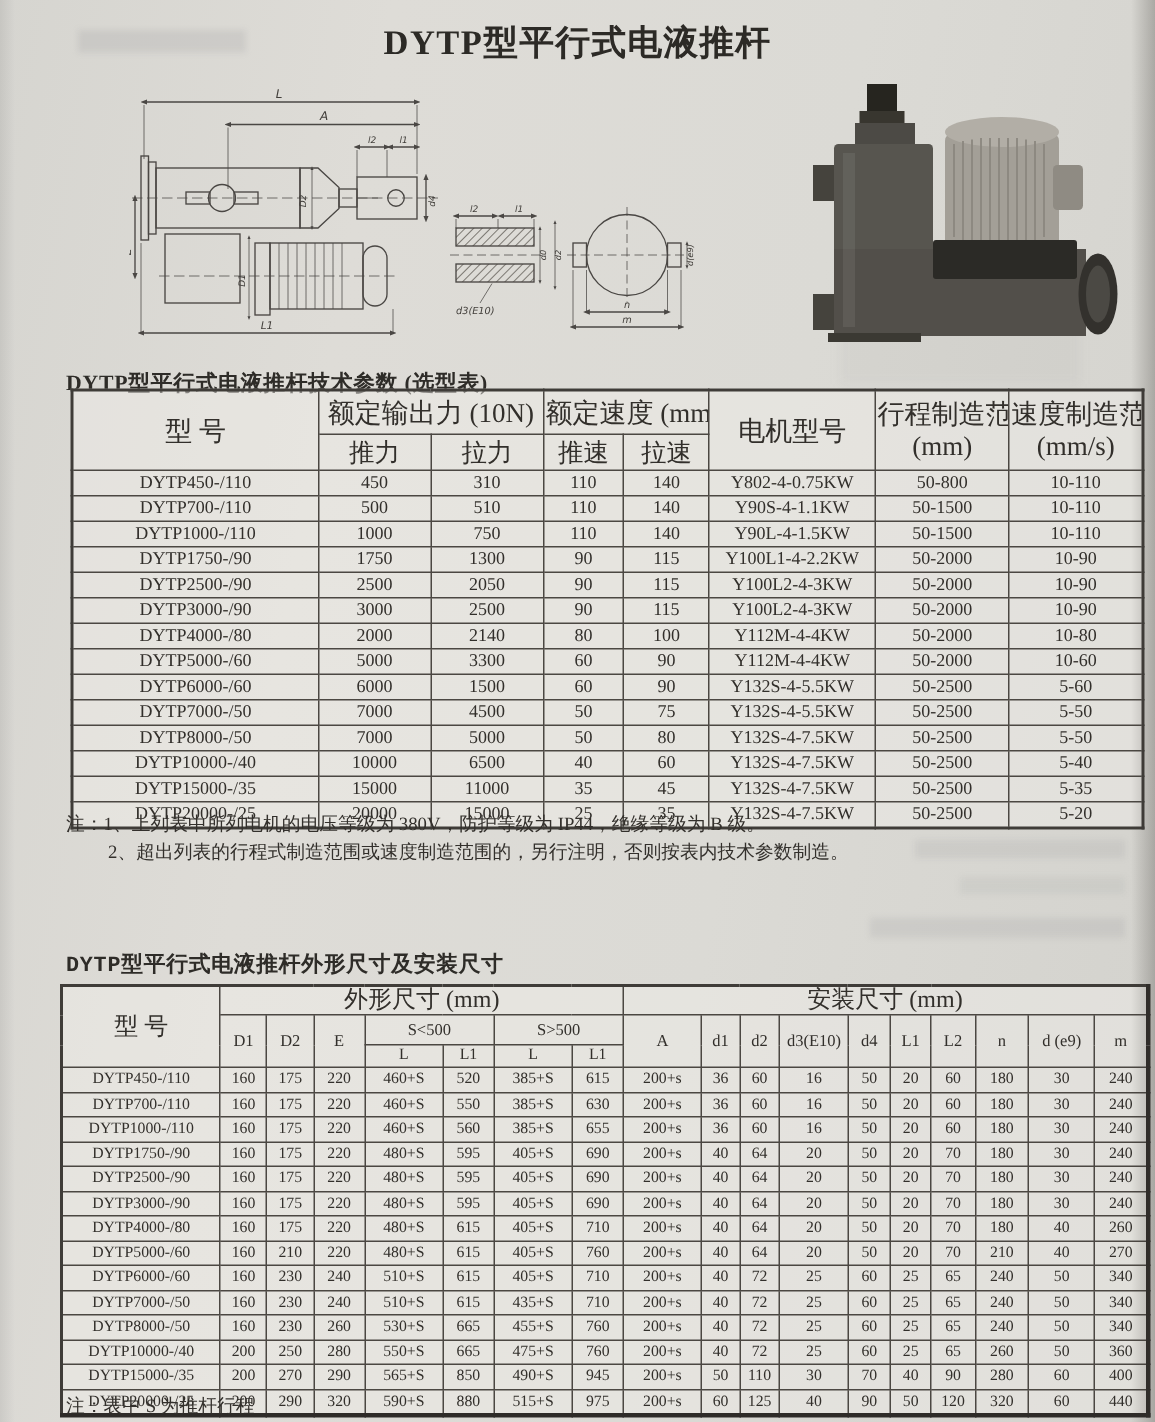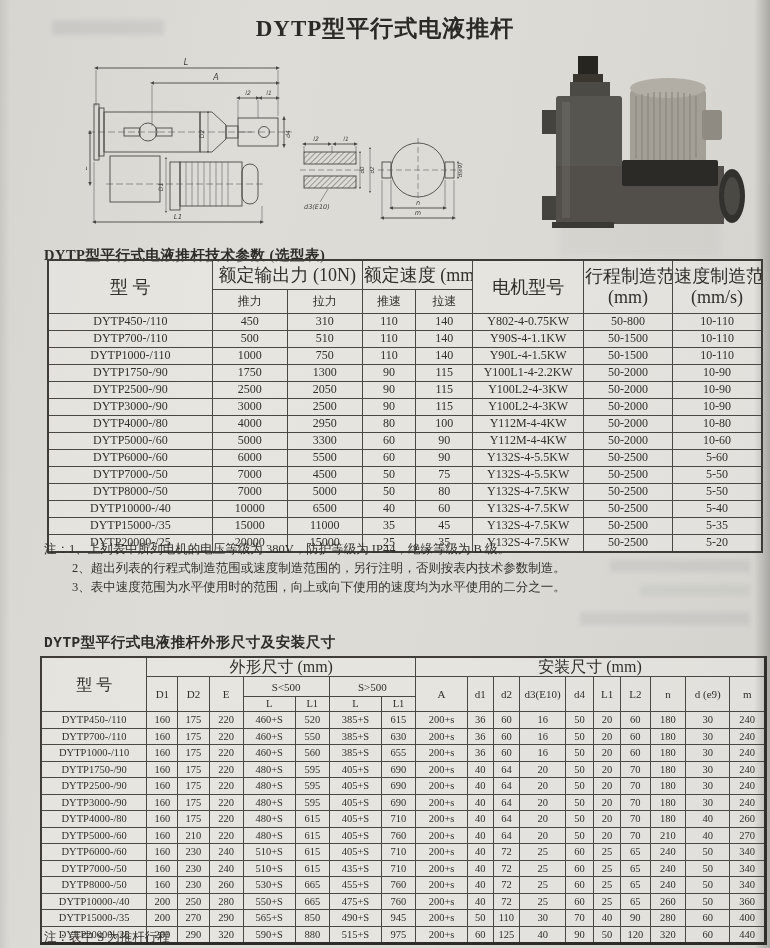--- a/index.html
+++ b/index.html
@@ -20,21 +20,21 @@
   .h2{top:633px;font-family:Liberation Mono, monospace;}
   svg text{fill:#413e3a;font-family:"DejaVu Sans","Liberation Sans",sans-serif;}
   .drawing{position:absolute;left:86px;top:56px;}
   .photo{position:absolute;left:518px;top:48px;}
   table{border-collapse:collapse;table-layout:fixed;background:rgba(241,240,235,0.45);}
   th,td{border:1px solid #4b4742;text-align:center;vertical-align:middle;
     padding:0 1px;overflow:hidden;white-space:nowrap;font-weight:normal;line-height:1.15;}
   .t1wrap{position:absolute;left:47px;top:259px;}
   .t1{width:716px;border:2px solid #3f3c38;font-size:12px;}
   .t1 thead tr:first-child th{height:28px;font-size:18px;}
-  .t1 thead tr:last-child th{height:23px;font-size:12px;margin-left:22px;}
+  .t1 thead tr:last-child th{height:23px;font-size:17px;margin-left:22px;}
   .t1 td{height:16px;}
   .t2wrap{position:absolute;left:40px;top:656px;}
   .t2{width:727px;border:2px solid #3f3c38;border-right:3px solid #2e2b28;border-bottom:3px solid #2e2b28;font-size:10.5px;}
   .t2 thead tr:nth-child(1) th{height:16px;font-size:16px;}
   .t2 thead tr:nth-child(2) th{height:19px;font-size:11px;}
   .t2 thead tr:nth-child(3) th{height:14px;font-size:10.5px;}
   .t2 td{height:15.5px;}
   .hl{display:block;}
   .notes{position:absolute;left:44px;top:540px;width:714px;font-size:12.5px;line-height:19px;color:#33302c;}
   .note-line{white-space:nowrap;}
@@ -304,42 +304,42 @@
             <td>3000</td>
             <td>2500</td>
             <td>90</td>
             <td>115</td>
             <td>Y100L2-4-3KW</td>
             <td>50-2000</td>
             <td>10-90</td>
           </tr>
           <tr>
             <td>DYTP4000-/80</td>
-            <td>4000</td>
-            <td>2950</td>
+            <td>2000</td>
+            <td>2140</td>
             <td>80</td>
             <td>100</td>
             <td>Y112M-4-4KW</td>
             <td>50-2000</td>
             <td>10-80</td>
           </tr>
           <tr>
             <td>DYTP5000-/60</td>
             <td>5000</td>
             <td>3300</td>
             <td>60</td>
             <td>90</td>
             <td>Y112M-4-4KW</td>
             <td>50-2000</td>
             <td>10-60</td>
           </tr>
           <tr>
             <td>DYTP6000-/60</td>
             <td>6000</td>
-            <td>5500</td>
+            <td>1500</td>
             <td>60</td>
             <td>90</td>
             <td>Y132S-4-5.5KW</td>
             <td>50-2500</td>
             <td>5-60</td>
           </tr>
           <tr>
             <td>DYTP7000-/50</td>
             <td>7000</td>
             <td>4500</td>
@@ -389,21 +389,20 @@
             <td>50-2500</td>
             <td>5-20</td>
           </tr>
         </tbody>
     </table>
   </div>
 
   <div class="notes">
     <div class="note-line"><span>注：</span><span>1、上列表中所列电机的电压等级为 380V，防护等级为 IP44，绝缘等级为 B 级。</span></div>
     <div class="note-line note-indent">2、超出列表的行程式制造范围或速度制造范围的，另行注明，否则按表内技术参数制造。</div>
-    <div class="note-line note-indent">3、表中速度范围为水平使用时的范围，向上或向下使用的速度均为水平使用的二分之一。</div>
   </div>
 
   <div class="section-heading h2">DYTP型平行式电液推杆外形尺寸及安装尺寸</div>
   <div class="t2wrap">
     <table class="t2">
       <colgroup>
         <col style="width:14.6%">
           <col style="width:4.3%">
           <col style="width:4.3%">
           <col style="width:4.7%">

